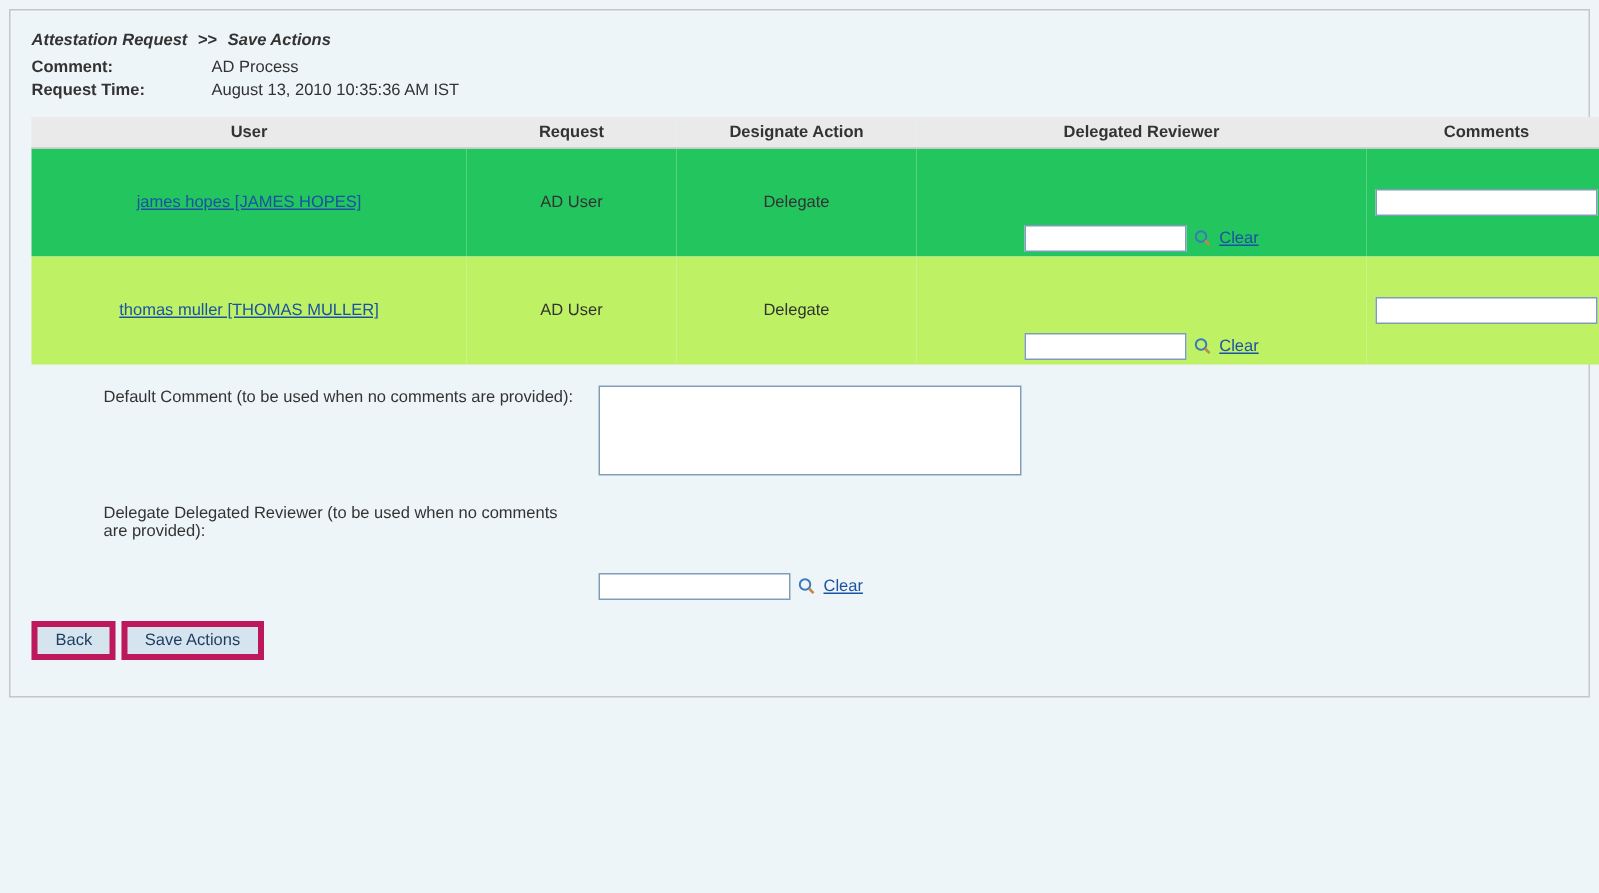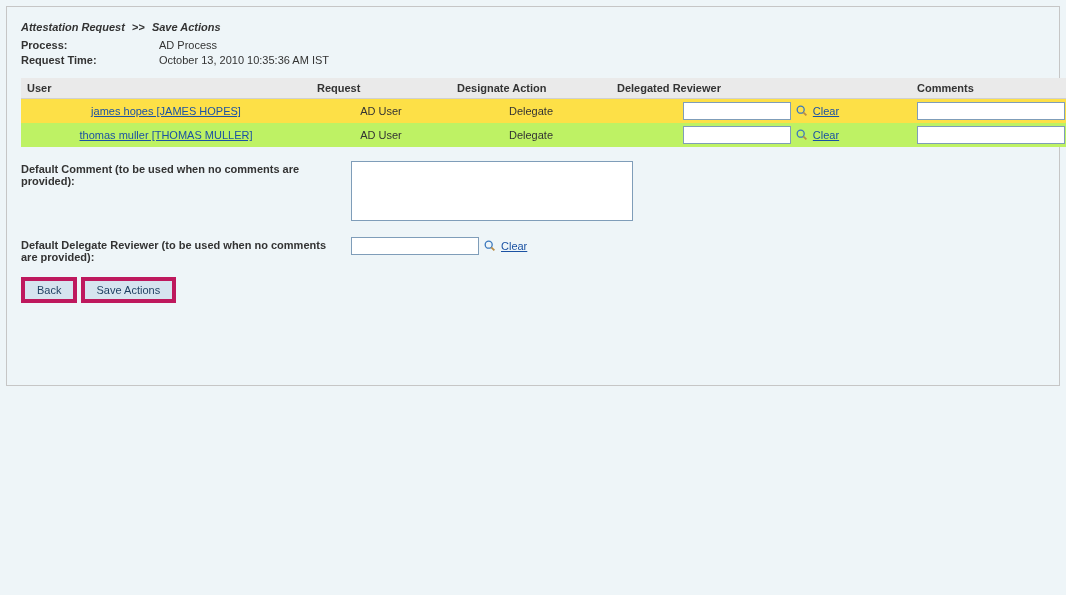--- a/index.html
+++ b/index.html
@@ -2,59 +2,59 @@
 <html><head>
 <meta charset="utf-8">
 <style>
   html,body{margin:0;padding:0;background:#eef5f8;font-family:Verdana,Arial,sans-serif;font-size:11px;color:#333;}
   .panel{border:1px solid #c6c6c6;margin:6px;padding:14px 14px 24px 14px;background:#eef5f8;min-height:340px;}
   .breadcrumb{font-weight:bold;color:#333;margin-bottom:6px;}
   .breadcrumb .sep{margin:0 4px;font-weight:bold;}
   .breadcrumb .crumb{font-weight:bold;font-style:italic;}
   .meta-row{display:flex;align-items:center;margin:3px 0;}
   .meta-label{font-weight:bold;color:#333;width:120px;}
-  .meta-value{color:#333;margin-left:18px;}
+  .meta-value{color:#333;}
   .instr{margin-top:12px;color:#333;line-height:1.55;}
   table.grid{border-collapse:collapse;width:100%;margin-top:12px;table-layout:fixed;}
-  table.grid th{background:#eaeaea;color:#333;font-weight:bold;font-size:11px;padding:4px 6px;text-align:left;border-bottom:1px solid #d0d0d0;}
+  table.grid th{background:#eaeaea;color:#333;font-weight:bold;font-size:11px;padding:4px 6px;text-align:center;border-bottom:1px solid #d0d0d0;}
   table.grid td{padding:3px 6px;font-size:11px;text-align:center;}
-  table.grid tr.row-white td{background:#fde047;}
+  table.grid tr.row-white td{background:#22c55e;}
   table.grid tr.row-alt td{background:#bef264;}
   a.link{color:#1b52a3;text-decoration:underline;}
-  .rev-cell{display:flex;align-items:center;justify-content:center;gap:4px;}
+  .rev-cell{display:flex;align-items:center;justify-content:center;gap:4px;margin-top:48px;}
   input.txt{border:1px solid #7f9db9;height:16px;padding:0 3px;font-size:11px;background:#fff;width:120px;}
   input.txt-row{width:100px;}
   input.txt-wide{width:140px;}
   textarea.ta{border:1px solid #7f9db9;font-size:11px;resize:none;width:276px;height:54px;}
   .defaults{margin-top:14px;}
   .default-row{display:flex;align-items:flex-start;margin-bottom:14px;}
-  .default-label{width:330px;font-weight:bold;color:#333;padding-top:2px;padding-right:12px;box-sizing:border-box;}
+  .default-label{width:330px;font-weight:normal;color:#333;padding-top:2px;padding-right:12px;box-sizing:border-box;margin-left:48px;}
   .btns{margin-top:10px;}
   button.btn{background:#d6e4ef;border:4px solid #be185d;color:#1c3d5f;padding:3px 12px;font-family:Verdana,Arial,sans-serif;font-size:11px;cursor:pointer;}
   .search-icon{width:14px;height:14px;display:inline-block;vertical-align:middle;}
   .comments-cell input{width:140px;}
 </style>
 </head>
 <body>
 
 <div class="panel">
 
   <div class="breadcrumb">
     <span class="crumb">Attestation Request</span>
     <span class="sep">&gt;&gt;</span>
     <span class="crumb">Save Actions</span>
   </div>
 
   <div class="meta-row">
-    <span class="meta-label">Process:</span>
+    <span class="meta-label">Comment:</span>
     <span class="meta-value">AD Process</span>
   </div>
   <div class="meta-row">
     <span class="meta-label">Request Time:</span>
-    <span class="meta-value">October 13, 2010 10:35:36 AM IST</span>
+    <span class="meta-value">August 13, 2010 10:35:36 AM IST</span>
   </div>
 
   <div class="instr">
   </div>
 
   <table class="grid">
     <colgroup>
       <col style="width:290px">
       <col style="width:140px">
       <col style="width:160px">
@@ -111,21 +111,21 @@
   </table>
 
   <div class="defaults">
     <div class="default-row">
       <div class="default-label">Default Comment (to be used when no comments are provided):</div>
       <div>
         <textarea class="ta" style=""></textarea>
       </div>
     </div>
     <div class="default-row">
-      <div class="default-label">Default Delegate Reviewer (to be used when no comments are provided):</div>
+      <div class="default-label">Delegate Delegated Reviewer (to be used when no comments are provided):</div>
       <div class="rev-cell">
         <input class="txt" type="text" value="" style="">
         <span class="search-icon">
           <svg viewBox="0 0 16 16">
               <circle cx="6.5" cy="6.5" r="4" fill="none" stroke="#3b78bd" stroke-width="1.5"></circle>
               <line x1="9.5" y1="9.5" x2="13" y2="13" stroke="#b98c46" stroke-width="2"></line>
             </svg>
         </span>
         <a href="#" class="link">Clear</a>
       </div>

